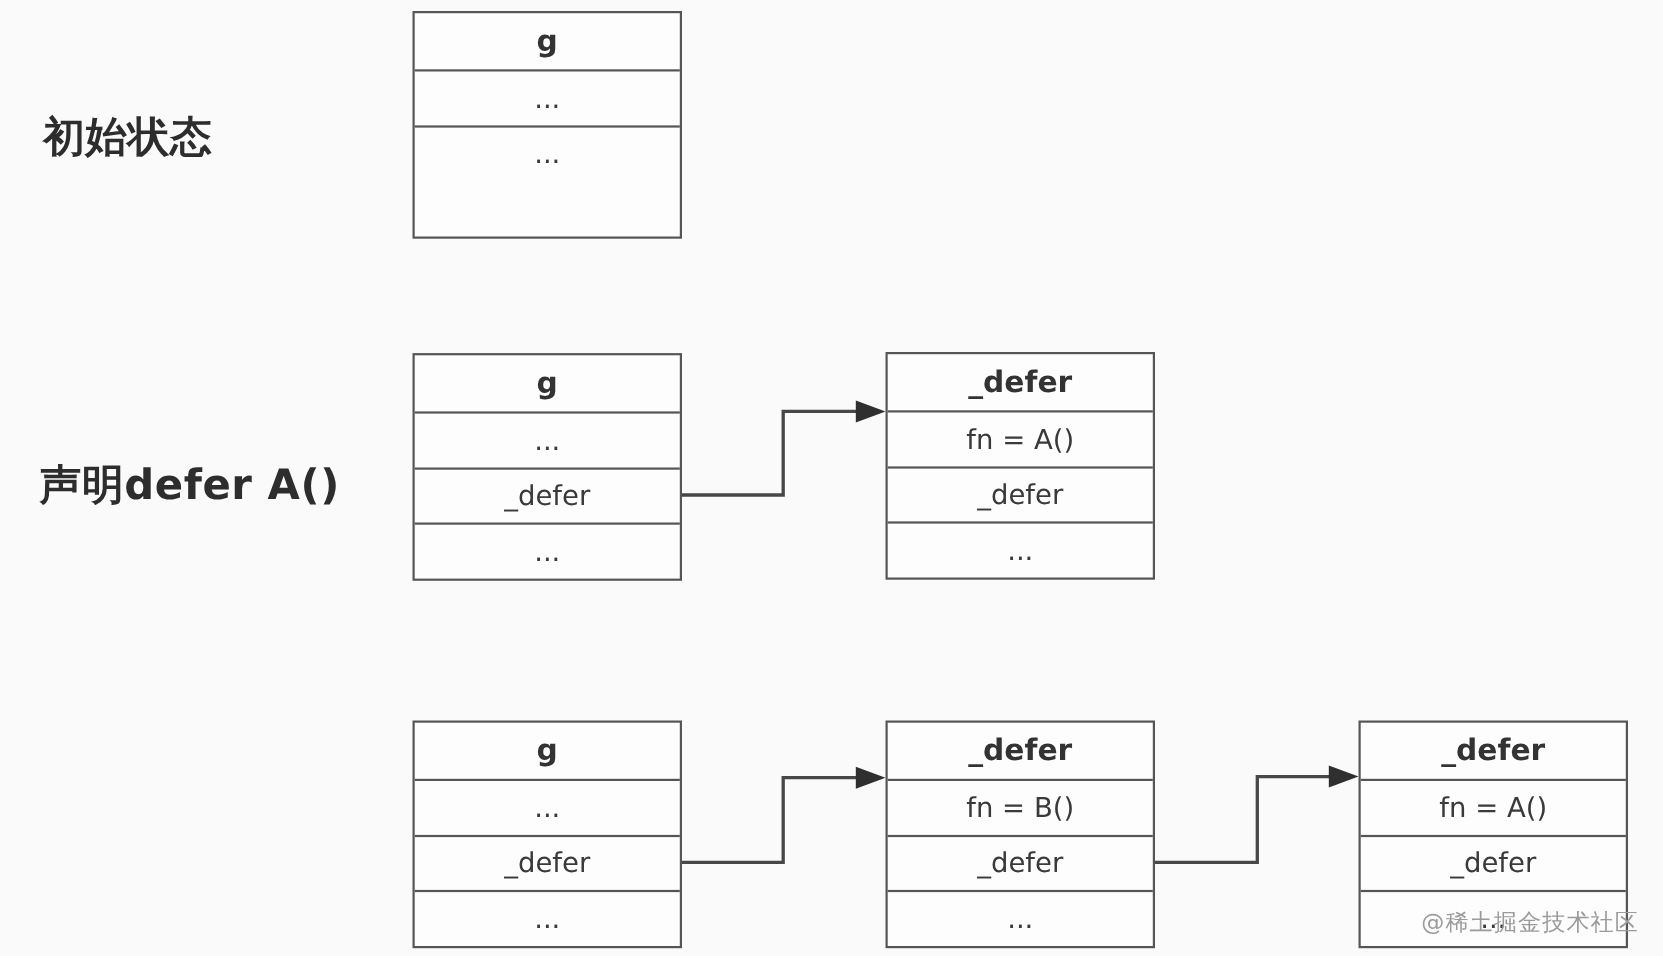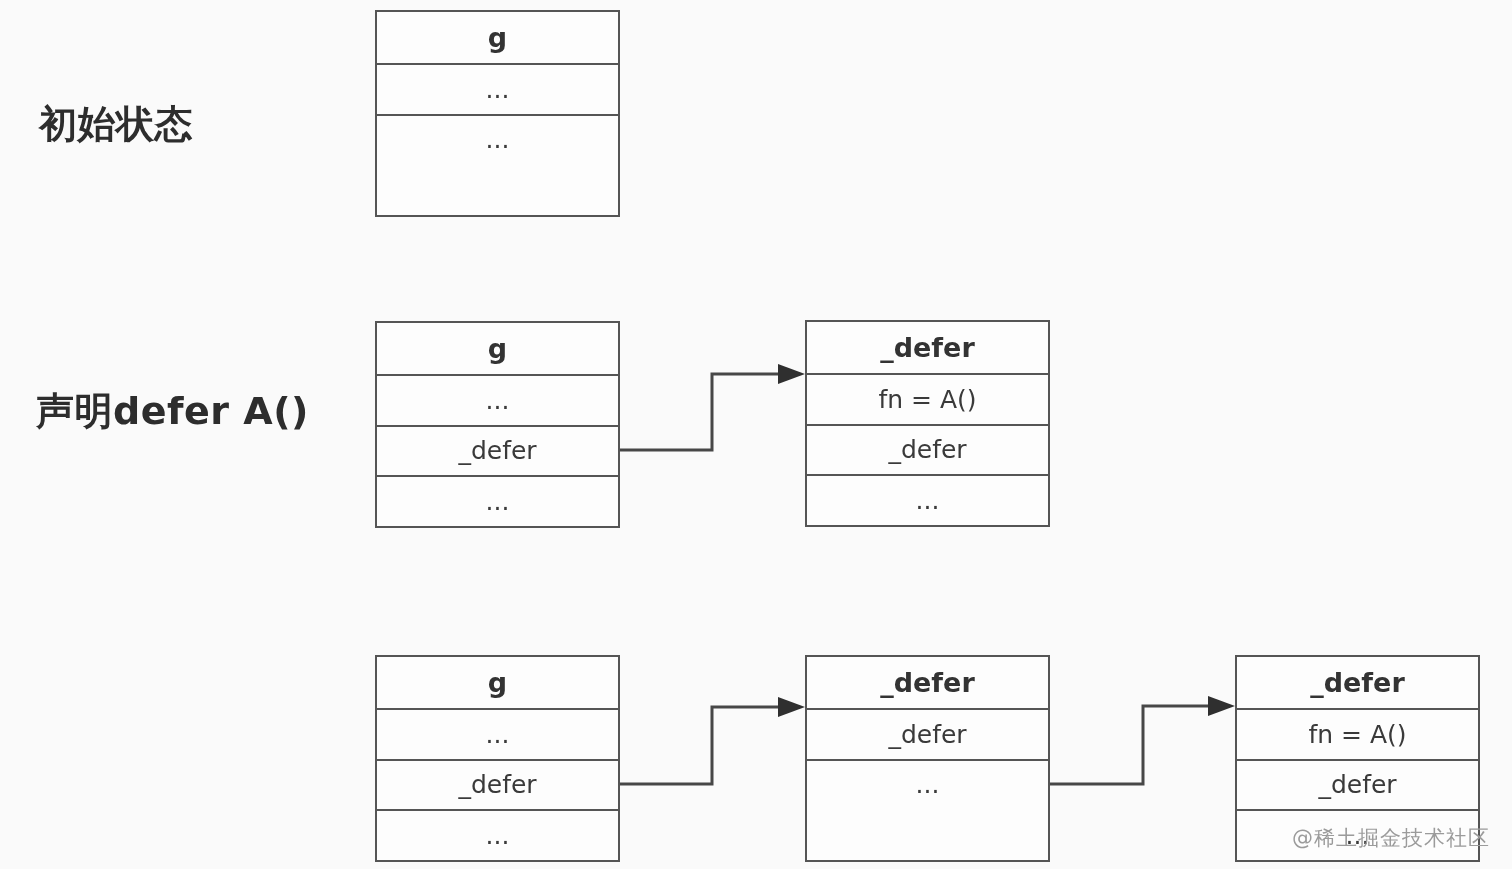--- a/index.html
+++ b/index.html
@@ -94,21 +94,21 @@
   </svg>
 
   <div class="row-label" style="left:39px; top:99px">初始状态</div>
 
   <div class="mem-box" style="left:375px; top:10px">
     <div class="mem-cell mem-title">g</div>
     <div class="mem-cell">...</div>
     <div class="mem-cell">...</div>
   </div>
 
-  <div class="row-label" style="left:36px; top:386px">声明defer A()</div>
+  <div class="row-label" style="left:36px; top:416px">声明defer A()</div>
 
   <div class="mem-box" style="left:375px; top:321px">
     <div class="mem-cell mem-title">g</div>
     <div class="mem-cell">...</div>
     <div class="mem-cell">_defer</div>
     <div class="mem-cell">...</div>
   </div>
 
   <div class="mem-box" style="left:805px; top:320px">
     <div class="mem-cell mem-title">_defer</div>
@@ -120,20 +120,21 @@
 
   <div class="mem-box" style="left:375px; top:655px">
     <div class="mem-cell mem-title">g</div>
     <div class="mem-cell">...</div>
     <div class="mem-cell">_defer</div>
     <div class="mem-cell">...</div>
   </div>
 
   <div class="mem-box" style="left:805px; top:655px">
     <div class="mem-cell mem-title">_defer</div>
+    <div class="mem-cell">fn = B()</div>
     <div class="mem-cell">_defer</div>
     <div class="mem-cell">...</div>
   </div>
 
   <div class="mem-box" style="left:1235px; top:655px">
     <div class="mem-cell mem-title">_defer</div>
     <div class="mem-cell">fn = A()</div>
     <div class="mem-cell">_defer</div>
     <div class="mem-cell">...</div>
   </div>

